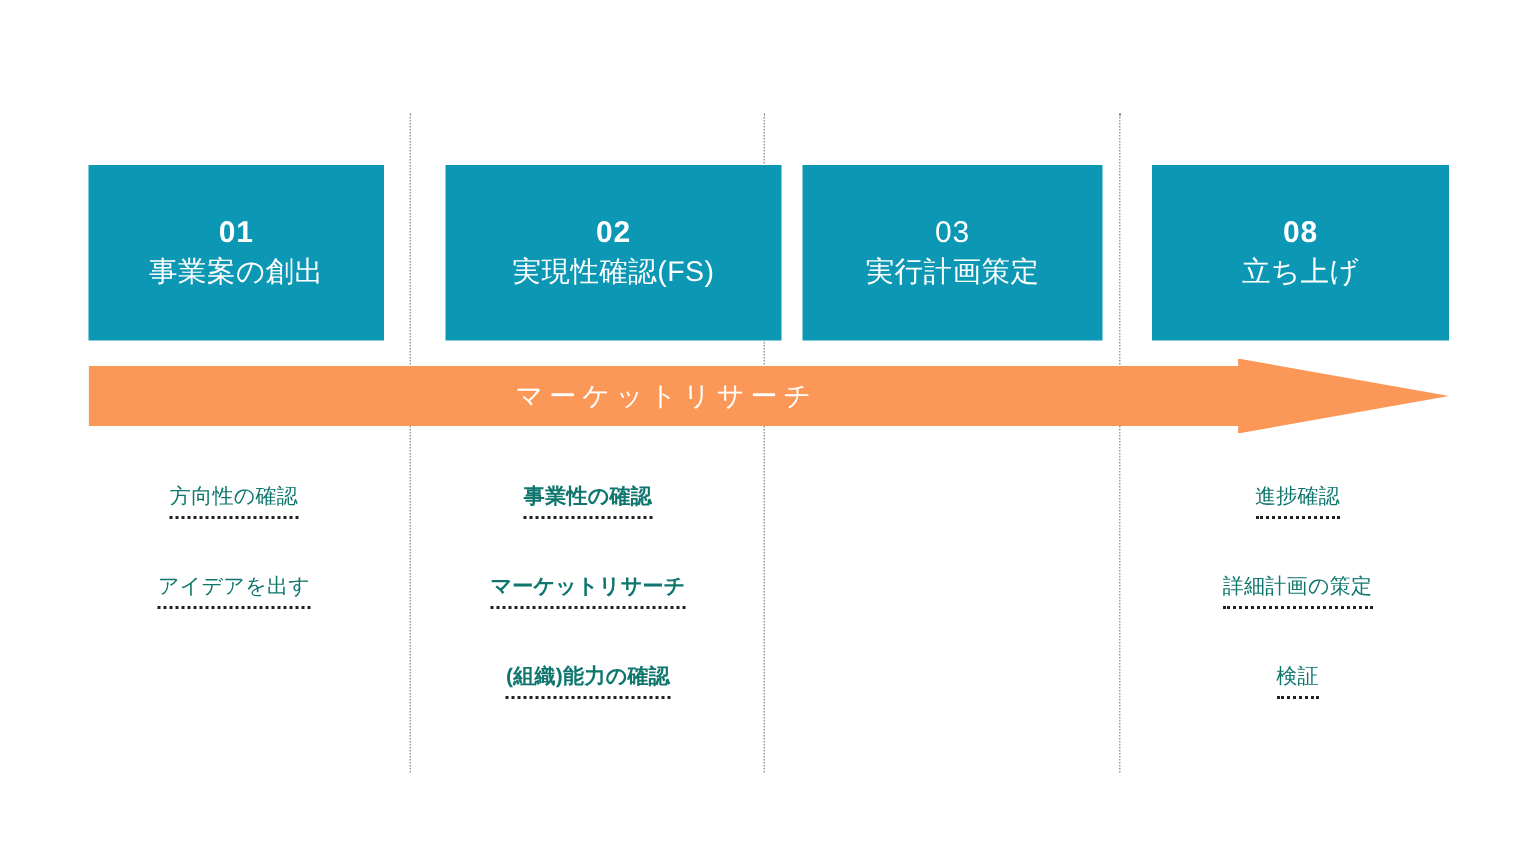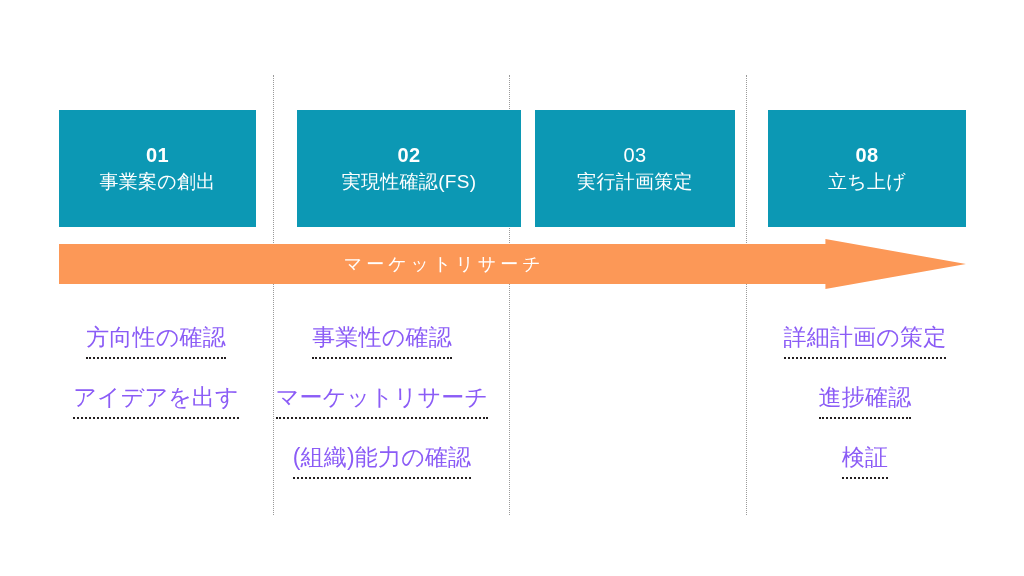--- a/index.html
+++ b/index.html
@@ -104,33 +104,33 @@
   
   .task-col {
     position: absolute;
     top: 322px;
     width: 236px;
     display: flex;
     flex-direction: column;
     align-items: center;
   }
   #task-col-1 { left: 38px; }
-  #task-col-2 { left: 264px; }
+  #task-col-2 { left: 274px; font-weight: bold; }
   #task-col-3 { left: 511px; }
   #task-col-4 { left: 747px; }
 
   .task-item {
     height: 60px;
     display: flex;
     align-items: flex-start;
     justify-content: center;
   }
   .task-text {
-    font-size: 23px;
-    color: #8b5cf6;
+    font-size: 14px;
+    color: #0f766e;
     letter-spacing: 0.2px;
     white-space: nowrap;
     padding-bottom: 4px;
     border-bottom: 2px dotted #231F20;
   }
 </style>
 </head>
 <body>
 
 <div id="stage">
@@ -181,23 +181,23 @@
       <span class="task-text">マーケットリサーチ</span>
     </div>
     <div class="task-item">
       <span class="task-text">(組織)能力の確認</span>
     </div>
   </div>
 
 
   <div class="task-col" id="task-col-4">
     <div class="task-item">
+      <span class="task-text">進捗確認</span>
+    </div>
+    <div class="task-item">
       <span class="task-text">詳細計画の策定</span>
     </div>
     <div class="task-item">
-      <span class="task-text">進捗確認</span>
-    </div>
-    <div class="task-item">
       <span class="task-text">検証</span>
     </div>
   </div>
 
 </div>
 
 </body></html>

